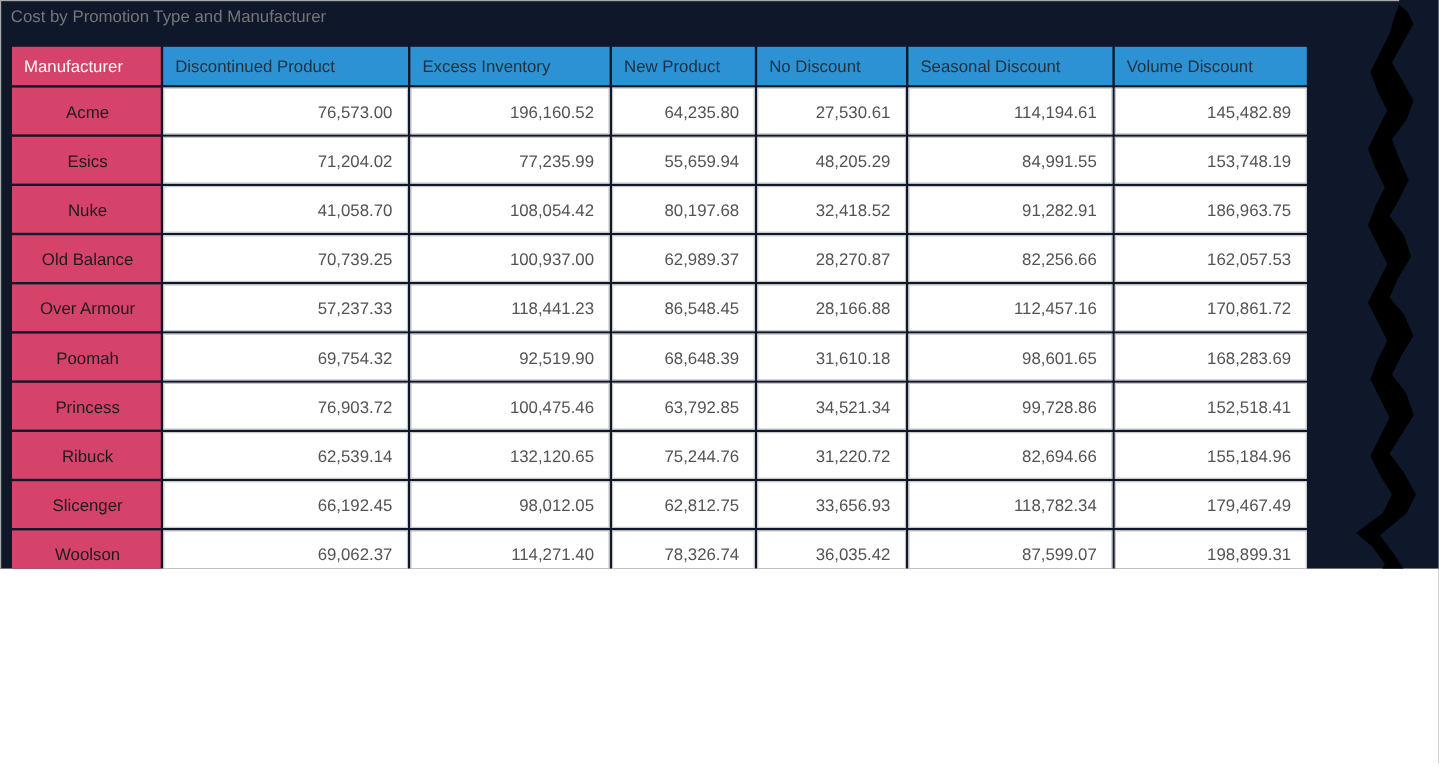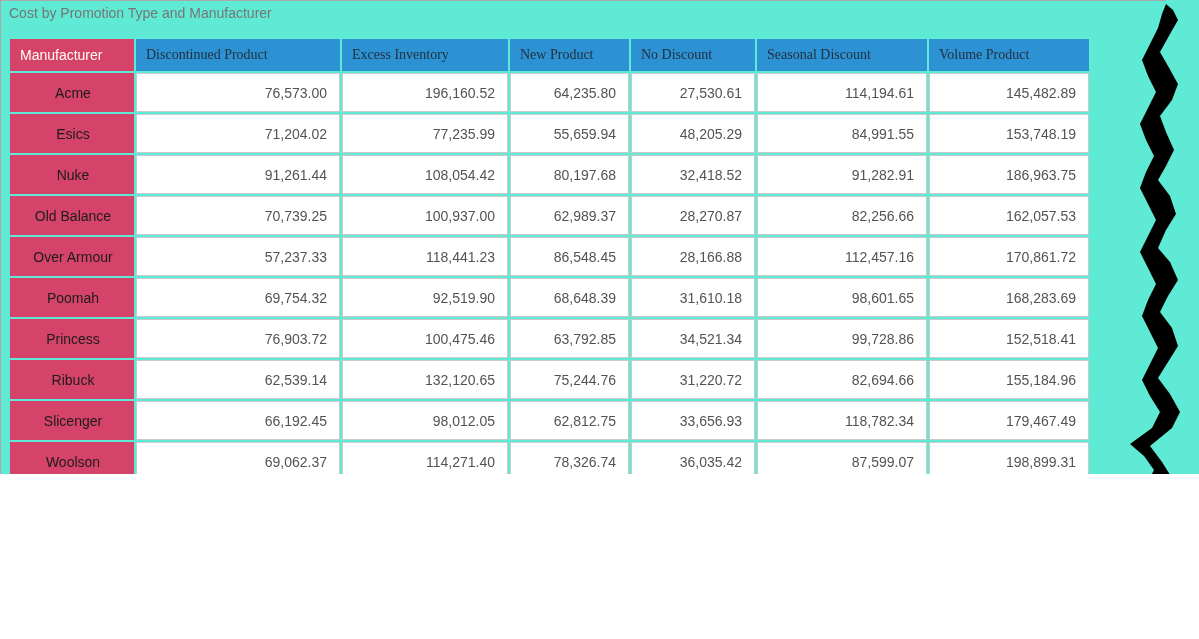--- a/index.html
+++ b/index.html
@@ -3,21 +3,21 @@
 <meta charset="utf-8">
 <style>
   * { margin: 0; padding: 0; box-sizing: border-box; }
   html, body { background: #ffffff; }
   body { font-family: "Liberation Sans", sans-serif; }
 
   .stage {
     position: relative;
     width: 1199px;
     height: 474px;
-    background: #5eead4;
+    background: #0f172a;
     overflow: hidden;
   }
 
   .hairline-top {
     position: absolute; left: 0; top: 0;
     width: 1166px; height: 1px;
     background: #a8a8a8;
   }
   .hairline-left {
     position: absolute; left: 0; top: 0;
@@ -55,21 +55,20 @@
     text-align: left;
     padding: 0 8px 0 10px;
     height: 32px;
   }
   th.col-h {
     background: var(--header-blue, #2D92D4);
     color: #22313f;
     text-align: left;
     padding: 0 20px 0 10px;
     height: 32px;
-    font-family: Liberation Serif, serif;
   }
   th.row-h {
     background: var(--row-header-pink, #D5436A);
     color: #1c1c1c;
     text-align: center;
     padding: 0 8px 0 10px;
     height: 39px;
   }
   td.val {
     background: #ffffff;
@@ -109,21 +108,21 @@
     </colgroup>
     <thead>
       <tr>
         <th class="corner-h">Manufacturer</th>
 
       <th class="col-h">Discontinued Product</th>
           <th class="col-h">Excess Inventory</th>
           <th class="col-h">New Product</th>
           <th class="col-h">No Discount</th>
           <th class="col-h">Seasonal Discount</th>
-          <th class="col-h">Volume Product</th>
+          <th class="col-h">Volume Discount</th>
         </tr>
     </thead>
     <tbody>
 
     <tr>
           <th class="row-h">Acme</th>
           <td class="val">76,573.00</td>
           <td class="val">196,160.52</td>
           <td class="val">64,235.80</td>
           <td class="val">27,530.61</td>
@@ -134,21 +133,21 @@
           <th class="row-h">Esics</th>
           <td class="val">71,204.02</td>
           <td class="val">77,235.99</td>
           <td class="val">55,659.94</td>
           <td class="val">48,205.29</td>
           <td class="val">84,991.55</td>
           <td class="val">153,748.19</td>
         </tr>
         <tr>
           <th class="row-h">Nuke</th>
-          <td class="val">91,261.44</td>
+          <td class="val">41,058.70</td>
           <td class="val">108,054.42</td>
           <td class="val">80,197.68</td>
           <td class="val">32,418.52</td>
           <td class="val">91,282.91</td>
           <td class="val">186,963.75</td>
         </tr>
         <tr>
           <th class="row-h">Old Balance</th>
           <td class="val">70,739.25</td>
           <td class="val">100,937.00</td>

